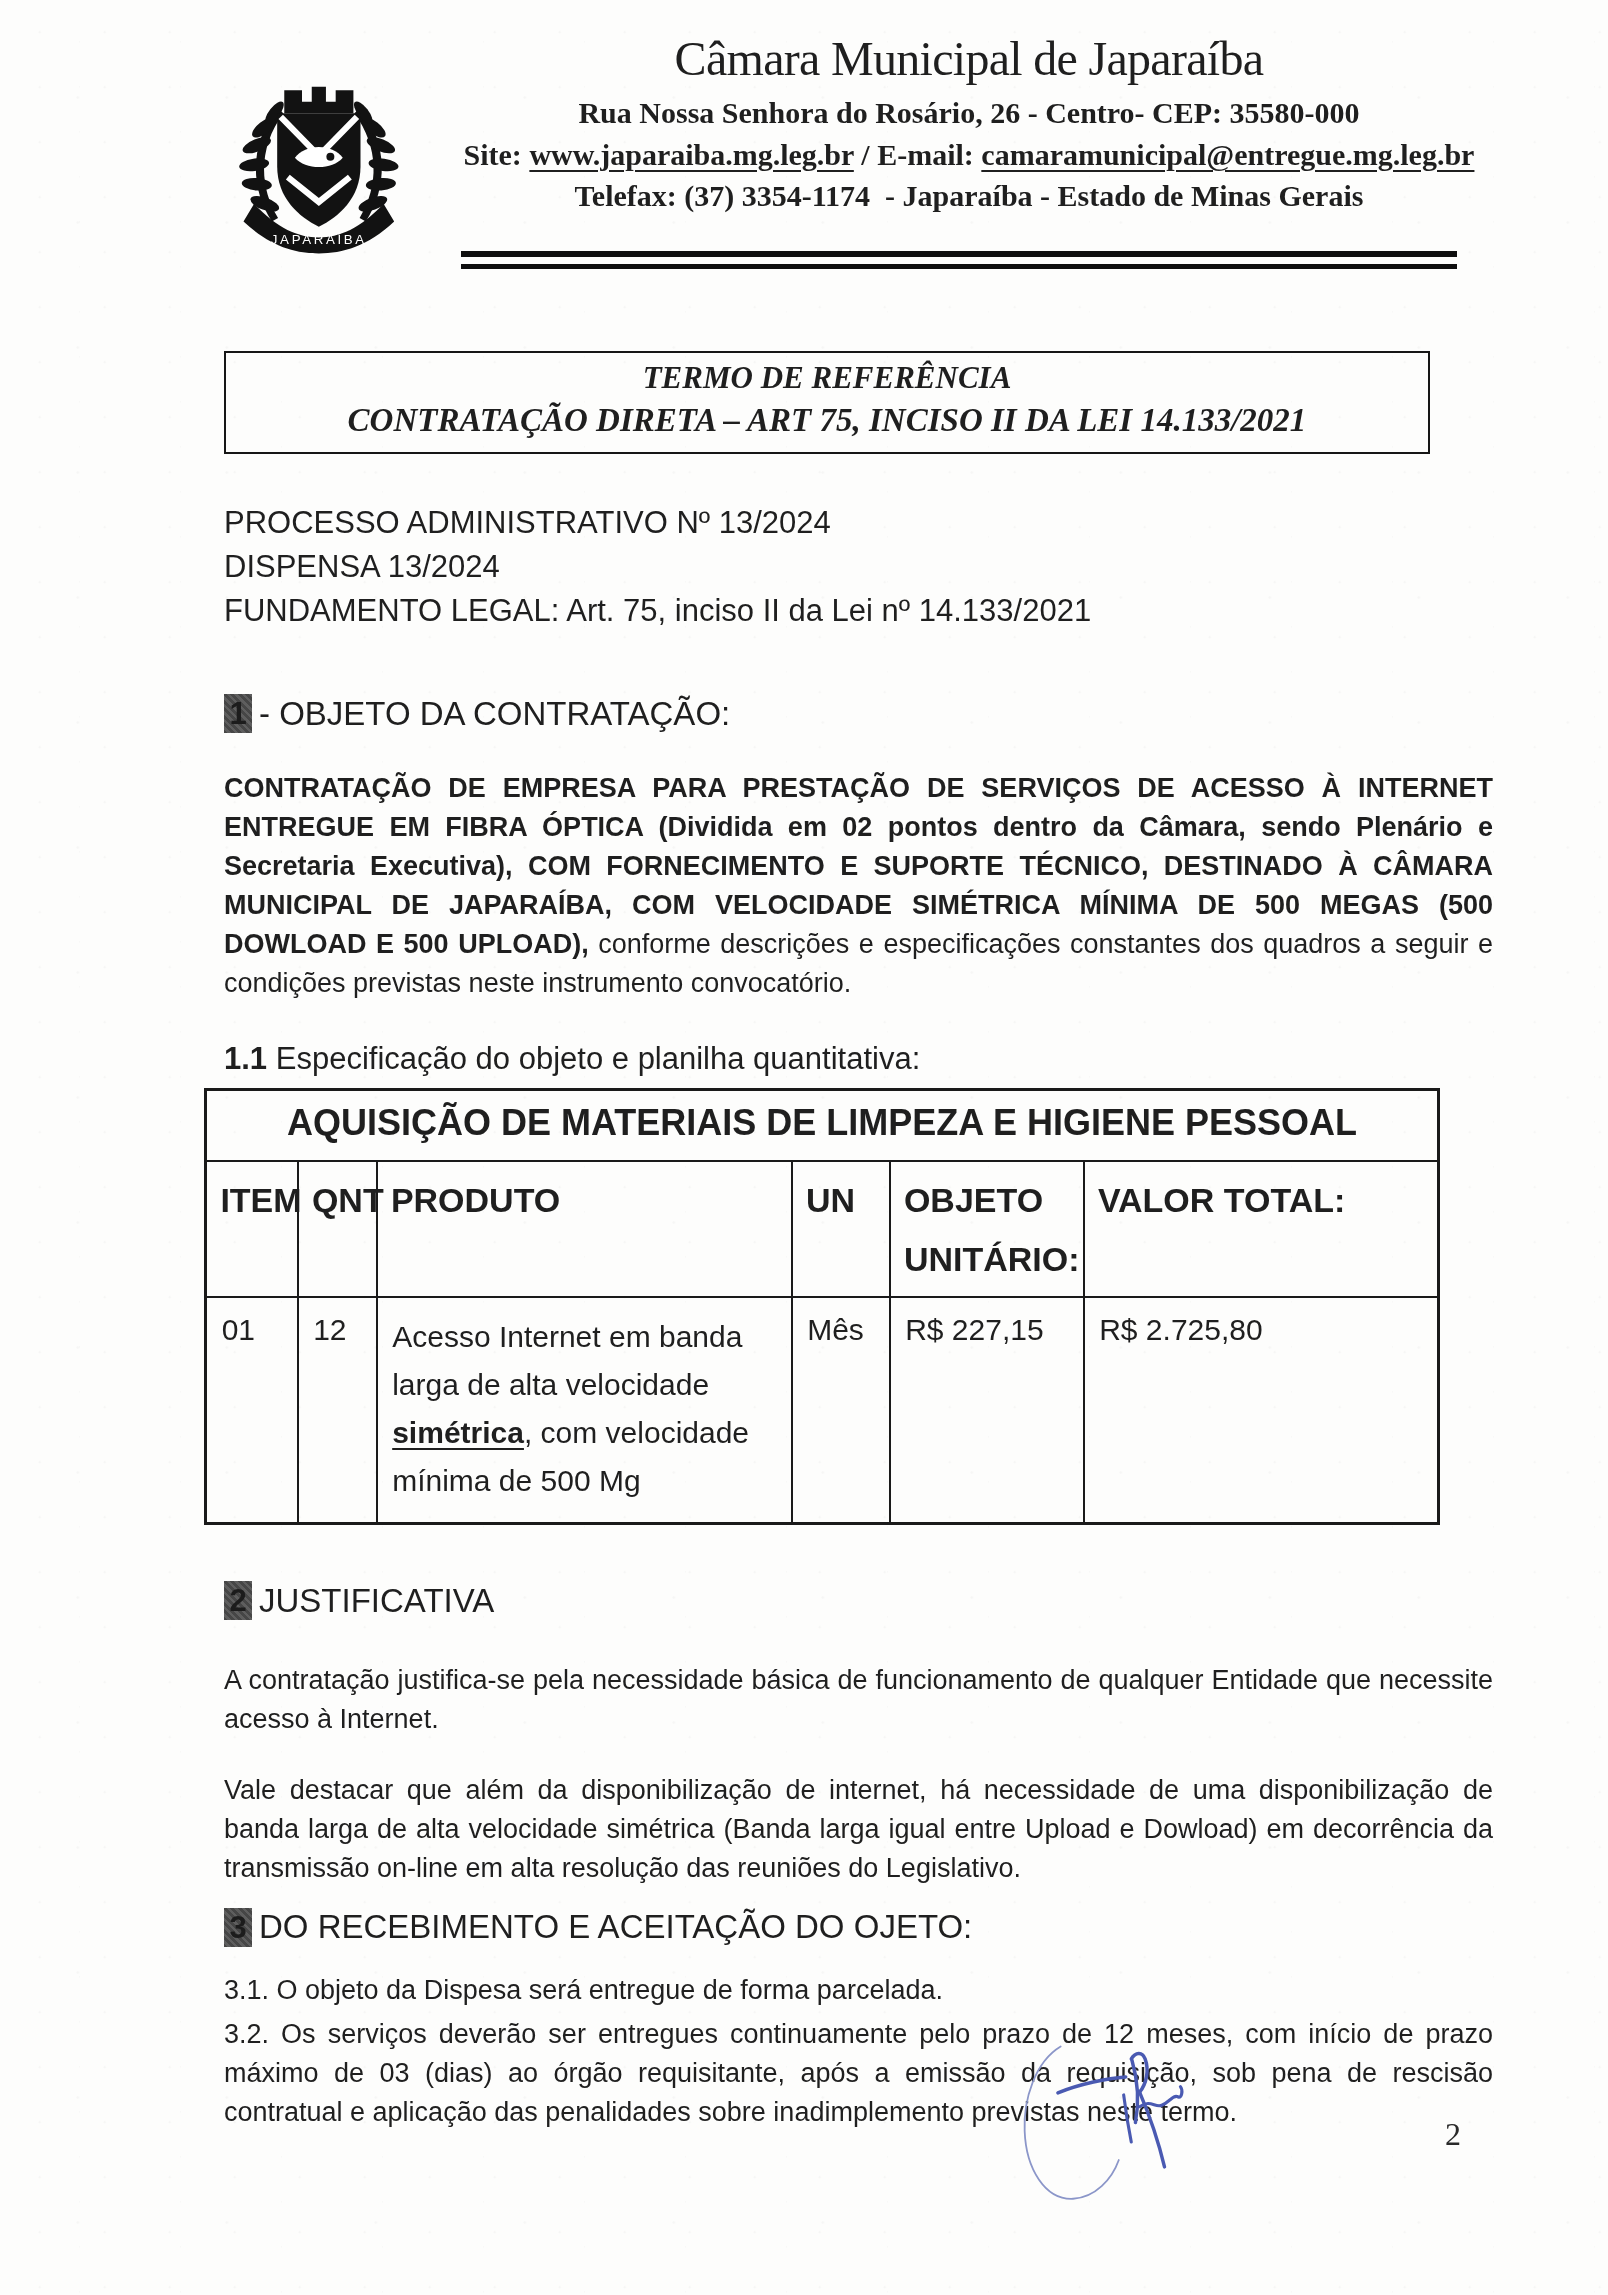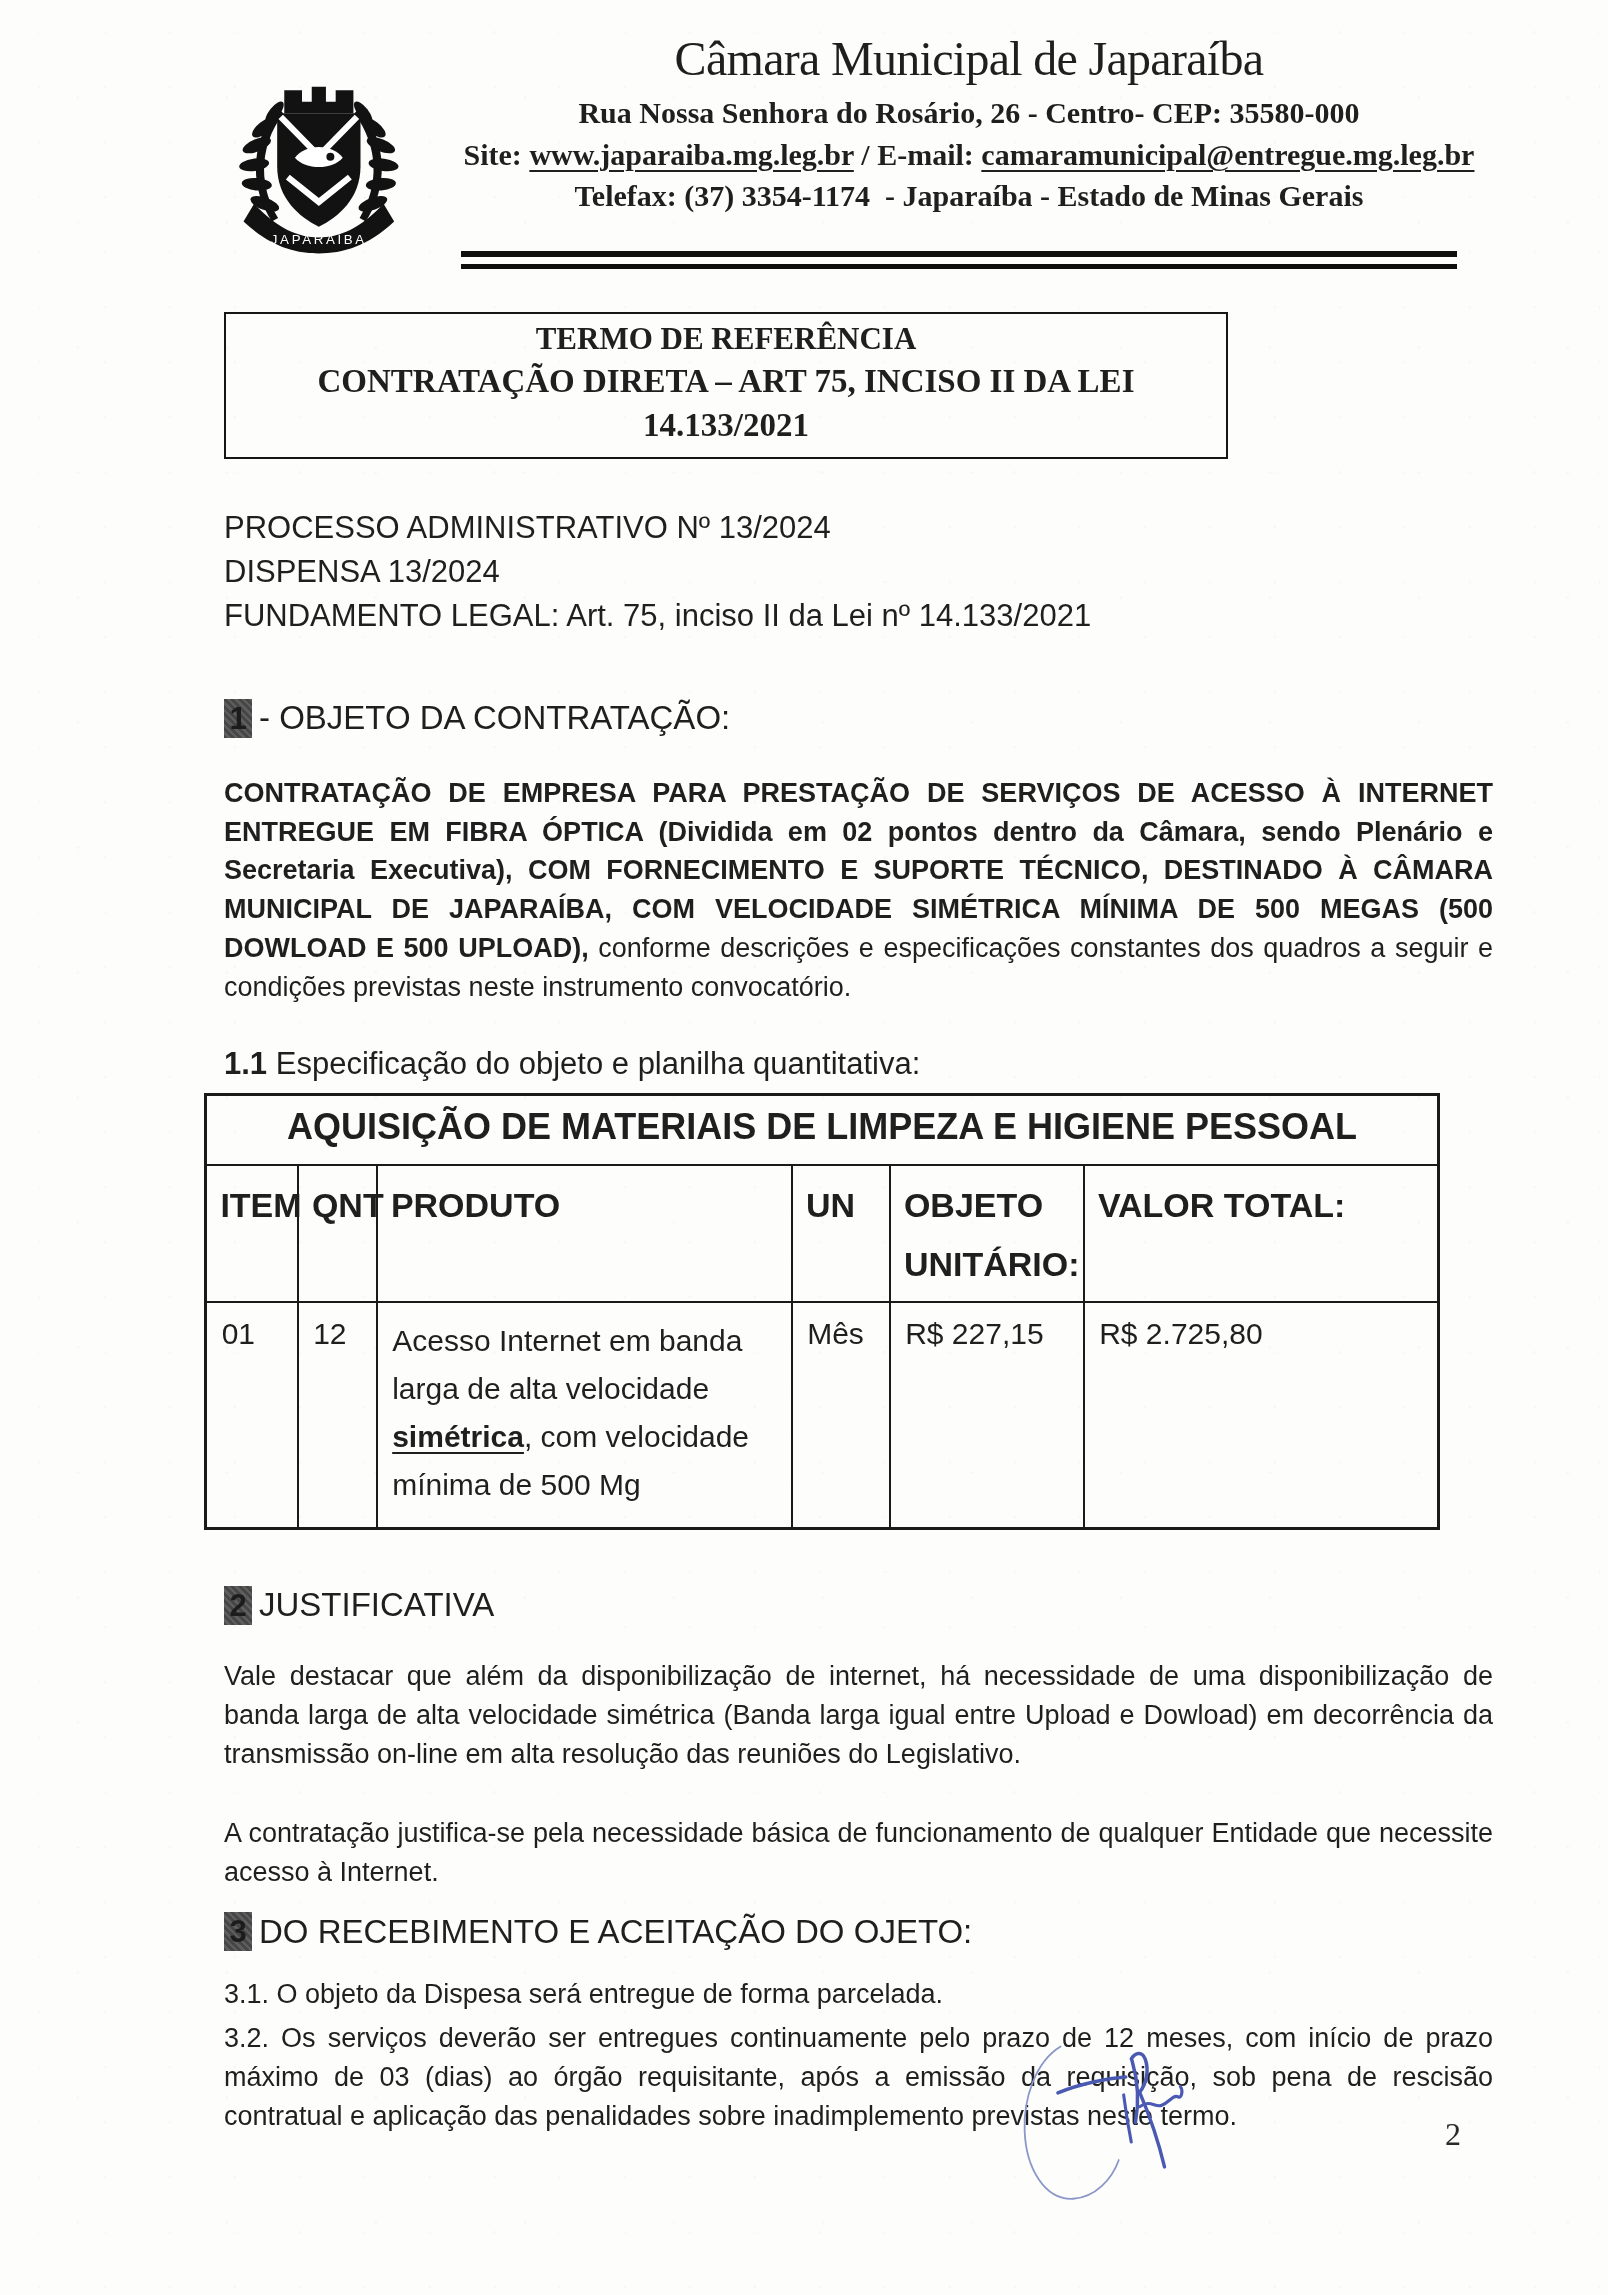--- a/index.html
+++ b/index.html
@@ -29,25 +29,25 @@
   .lh-line { font-size: 30px; font-weight: 700; line-height: 1.37; white-space: pre-wrap; }
   .lh-link { text-decoration: underline; text-decoration-thickness: 2px; text-underline-offset: 5.3px; }
 
   .double-rule {
     margin: -8px 0 0 461px; width: 996px; height: 18px;
     border-top: 6px solid #0e0e0e; border-bottom: 5.3px solid #0e0e0e;
   }
 
   
   .title-box {
-    margin: 43px 0 0 224px; width: 1004px;
+    margin: 82px 0 0 224px; width: 1206px;
     border: 2.7px solid #161616;
     padding: 5.3px 13.4px 9.4px;
     text-align: center;
-    font-family: "Liberation Serif", serif; font-weight: 700;
+    font-family: "Liberation Serif", serif; font-weight: 700; font-style: italic;
   }
   .title-line1 { font-size: 31px; line-height: 1.32; }
   .title-line2 { font-size: 33px; line-height: 1.32; }
 
   
   .content { margin-left: 224px; width: 1269px; }
   .process { margin-top: 47px; font-size: 31px; line-height: 1.42; }
 
   .section-heading { margin-top: 61px; display: flex; align-items: center; font-size: 33px; }
   .num-badge {
@@ -198,22 +198,22 @@
           <td>R$ 2.725,80</td>
         </tr>
       </tbody>
     </table>
 
     <div class="section-heading heading-2">
       <span class="num-badge">2</span>
       <span class="sec-title">JUSTIFICATIVA</span>
     </div>
 
+    <p class="para just-para1">A contratação justifica-se pela necessidade básica de funcionamento de qualquer Entidade que necessite acesso à Internet.</p>
     <p class="para just-para2">Vale destacar que além da disponibilização de internet, há necessidade de uma disponibilização de banda larga de alta velocidade simétrica (Banda larga igual entre Upload e Dowload) em decorrência da transmissão on-line em alta resolução das reuniões do Legislativo.</p>
-    <p class="para just-para1">A contratação justifica-se pela necessidade básica de funcionamento de qualquer Entidade que necessite acesso à Internet.</p>
 
     <div class="section-heading heading-3">
       <span class="num-badge">3</span>
       <span class="sec-title">DO RECEBIMENTO E ACEITAÇÃO DO OJETO:</span>
     </div>
 
     <p class="para clause-31">3.1. O objeto da Dispesa será entregue de forma parcelada.</p>
     <p class="para clause-32">3.2. Os serviços deverão ser entregues continuamente pelo prazo de 12 meses, com início de prazo máximo de 03 (dias) ao órgão requisitante, após a emissão da requisição, sob pena de rescisão contratual e aplicação das penalidades sobre inadimplemento previstas neste termo.</p>
 
   </div>

